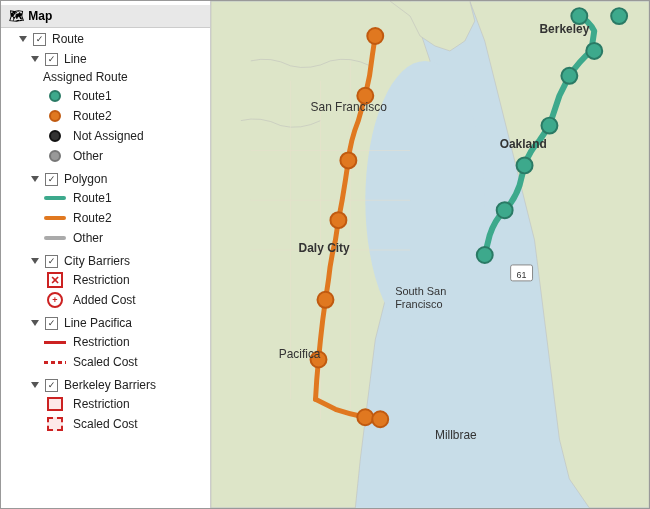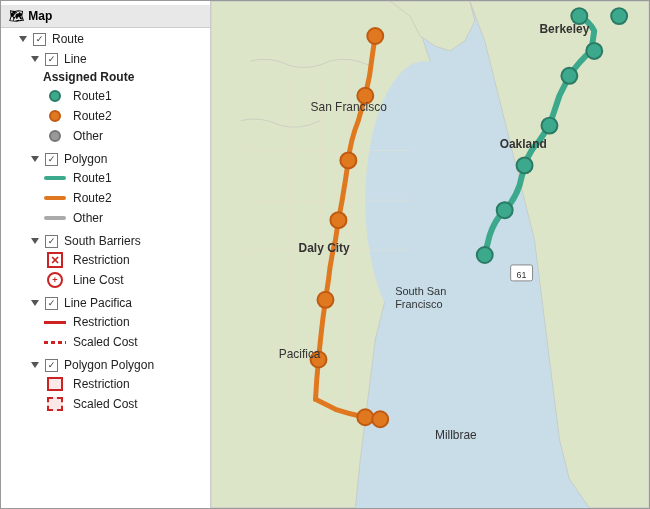--- a/index.html
+++ b/index.html
@@ -179,21 +179,21 @@
       color: #333;
       flex-shrink: 0;
     }
     .label-text {
       font-size: 12px;
       color: #222;
       white-space: nowrap;
       text-align: right;
     }
     .bold-label {
-      font-weight: bold;
+      font-weight: normal;
       font-size: 12px;
       color: #222;
     }
     
     .map-area {
       flex: 1;
       position: relative;
       overflow: hidden;
       background: #d4e6f0;
     }
@@ -236,20 +236,26 @@
           <span class="label-text">Route1</span>
         </div>
         <div class="legend-row indent-3">
           <div class="symbol">
               <div class="circle-orange"></div>
             </div>
           <span class="label-text">Route2</span>
         </div>
         <div class="legend-row indent-3">
           <div class="symbol">
+              <div class="circle-dark"></div>
+            </div>
+          <span class="label-text">Not Assigned</span>
+        </div>
+        <div class="legend-row indent-3">
+          <div class="symbol">
               <div class="circle-gray"></div>
             </div>
           <span class="label-text">Other</span>
         </div>
       </div>
 
       <div class="legend-group">
         <div class="legend-row indent-2">
           <div class="triangle triangle-down"></div>
           <div class="checkbox">✓</div>
@@ -272,33 +278,33 @@
               <div class="line-gray"></div>
             </div>
           <span class="label-text">Other</span>
         </div>
       </div>
 
       <div class="legend-group">
         <div class="legend-row indent-2">
           <div class="triangle triangle-down"></div>
           <div class="checkbox">✓</div>
-          <span class="label-text">South Barriers</span>
+          <span class="label-text">City Barriers</span>
         </div>
         <div class="legend-row indent-3">
           <div class="symbol">
             <div class="restriction-point">✕</div>
           </div>
           <span class="label-text">Restriction</span>
         </div>
         <div class="legend-row indent-3">
           <div class="symbol">
             <div class="added-cost-point">+</div>
           </div>
-          <span class="label-text">Line Cost</span>
+          <span class="label-text">Added Cost</span>
         </div>
       </div>
 
       <div class="legend-group">
         <div class="legend-row indent-2">
           <div class="triangle triangle-down"></div>
           <div class="checkbox">✓</div>
           <span class="label-text">Line Pacifica</span>
         </div>
         <div class="legend-row indent-3">
@@ -312,21 +318,21 @@
             <div class="line-scaled"></div>
           </div>
           <span class="label-text">Scaled Cost</span>
         </div>
       </div>
 
       <div class="legend-group">
         <div class="legend-row indent-2">
           <div class="triangle triangle-down"></div>
           <div class="checkbox">✓</div>
-          <span class="label-text">Polygon Polygon</span>
+          <span class="label-text">Berkeley Barriers</span>
         </div>
         <div class="legend-row indent-3">
           <div class="symbol">
             <div class="poly-restriction"></div>
           </div>
           <span class="label-text">Restriction</span>
         </div>
         <div class="legend-row indent-3">
           <div class="symbol">
             <div class="poly-scaled"></div>

